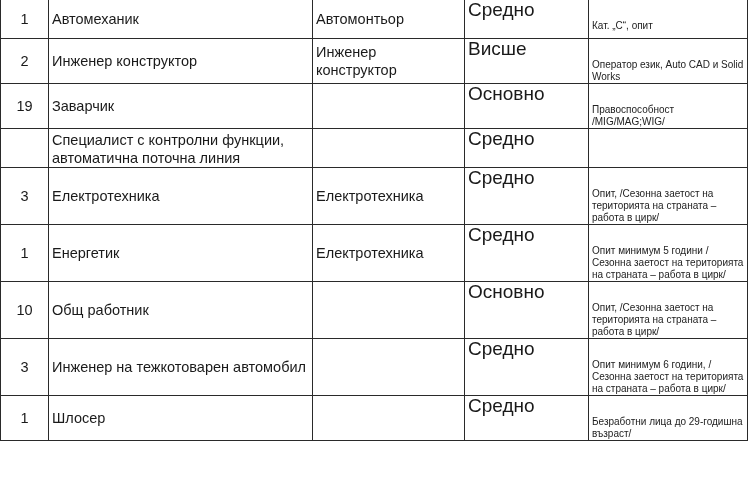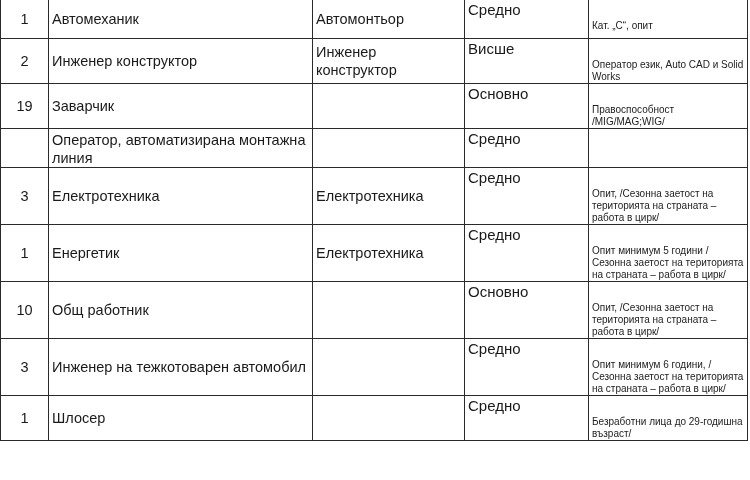--- a/index.html
+++ b/index.html
@@ -1,20 +1,20 @@
 <!DOCTYPE html>
 <html><head>
 <meta charset="utf-8">
 <style>
   html, body { margin:0; padding:0; background:#ffffff; }
   body { width:750px; height:480px; overflow:hidden; position:relative; font-family:"Liberation Sans", sans-serif; color:#1a1a1a; }
   table { position:absolute; left:0; top:-1px; border-collapse:collapse; table-layout:fixed; width:747px; }
   td { border:1.5px solid #2a2a2a; padding:0 3px; vertical-align:middle; font-size:14.5px; line-height:18px; overflow:hidden; }
   td.num { text-align:center; }
-  td.edu { vertical-align:top; padding-top:1px; font-size:15px; }
+  td.edu { vertical-align:top; padding-top:1px; font-size:19px; }
   td.req { vertical-align:top; padding-top:20px; font-size:10px; line-height:12px; color:#222; }
   td.title-top { vertical-align:top; padding-top:2px; }
   col.c1 { width:48px; } col.c2 { width:264px; } col.c3 { width:152px; } col.c4 { width:124px; } col.c5 { width:159px; }
 </style>
 </head>
 <body>
 
 <table>
   <colgroup>
       <col class="c1">
@@ -40,21 +40,21 @@
     </tr>
     <tr style="height:39px">
       <td class="num">19</td>
       <td>Заварчик</td>
       <td></td>
       <td class="edu">Основно</td>
       <td class="req">Правоспособност /MIG/MAG;WIG/</td>
     </tr>
     <tr style="height:39px">
       <td class="num"></td>
-      <td class="title-top">Оператор, автоматизирана монтажна линия</td>
+      <td class="title-top">Специалист с контролни функции, автоматична поточна линия</td>
       <td></td>
       <td class="edu">Средно</td>
       <td class="req"></td>
     </tr>
     <tr style="height:39px">
       <td class="num">3</td>
       <td>Електротехника</td>
       <td>Електротехника</td>
       <td class="edu">Средно</td>
       <td class="req">Опит, /Сезонна заетост на територията на страната – работа в цирк/</td>

